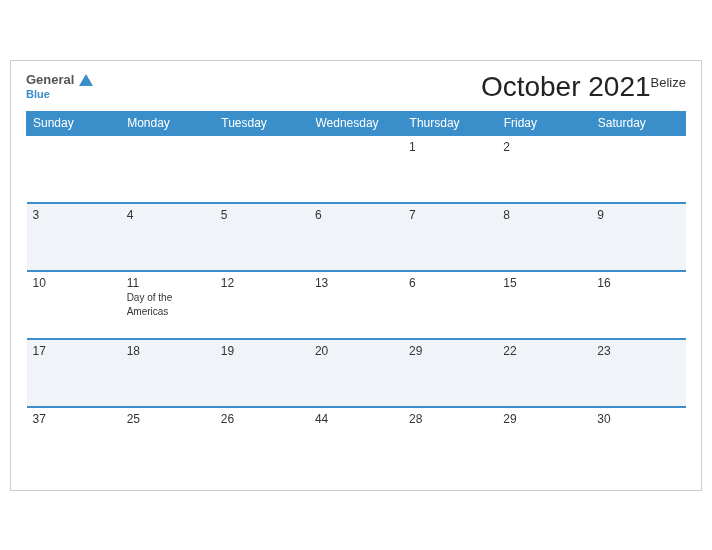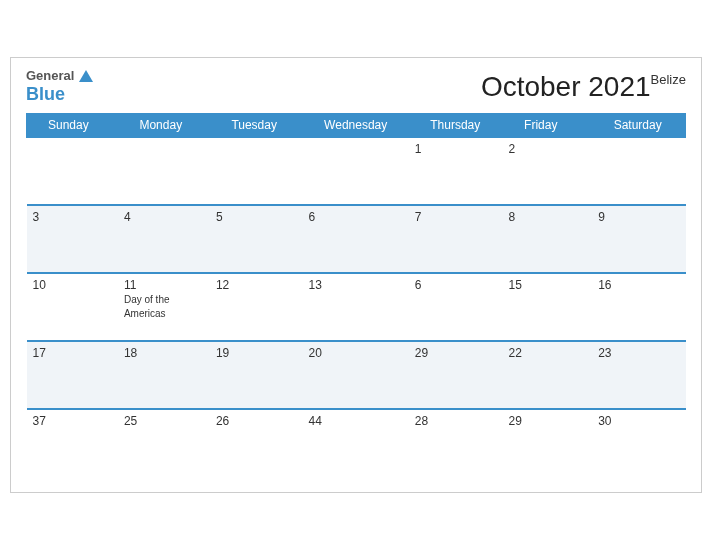--- a/index.html
+++ b/index.html
@@ -31,21 +31,21 @@
       font-size: 12px;
       line-height: 1.2;
     }
     .logo-general {
       color: #555;
       font-size: 13px;
       font-weight: bold;
     }
     .logo-blue {
       color: #3a8fca;
-      font-size: 18px;
+      font-size: 11px;
       font-weight: bold;
     }
     .logo-line {
       display: flex;
       align-items: center;
       gap: 2px;
     }
     .logo-triangle {
       width: 0;
       height: 0;
@@ -70,21 +70,21 @@
     }
     .calendar-grid {
       width: 100%;
       border-collapse: collapse;
     }
     .calendar-grid th {
       background-color: #3a8fca;
       color: #fff;
       font-size: 12px;
       font-weight: normal;
-      padding: 4px 21px;
+      padding: 4px 6px;
       text-align: left;
       border: 1px solid #3a8fca;
     }
     .calendar-grid td {
       vertical-align: top;
       padding: 4px 6px;
       font-size: 12px;
       color: #333;
       border: none;
       border-top: 2px solid #3a8fca;

